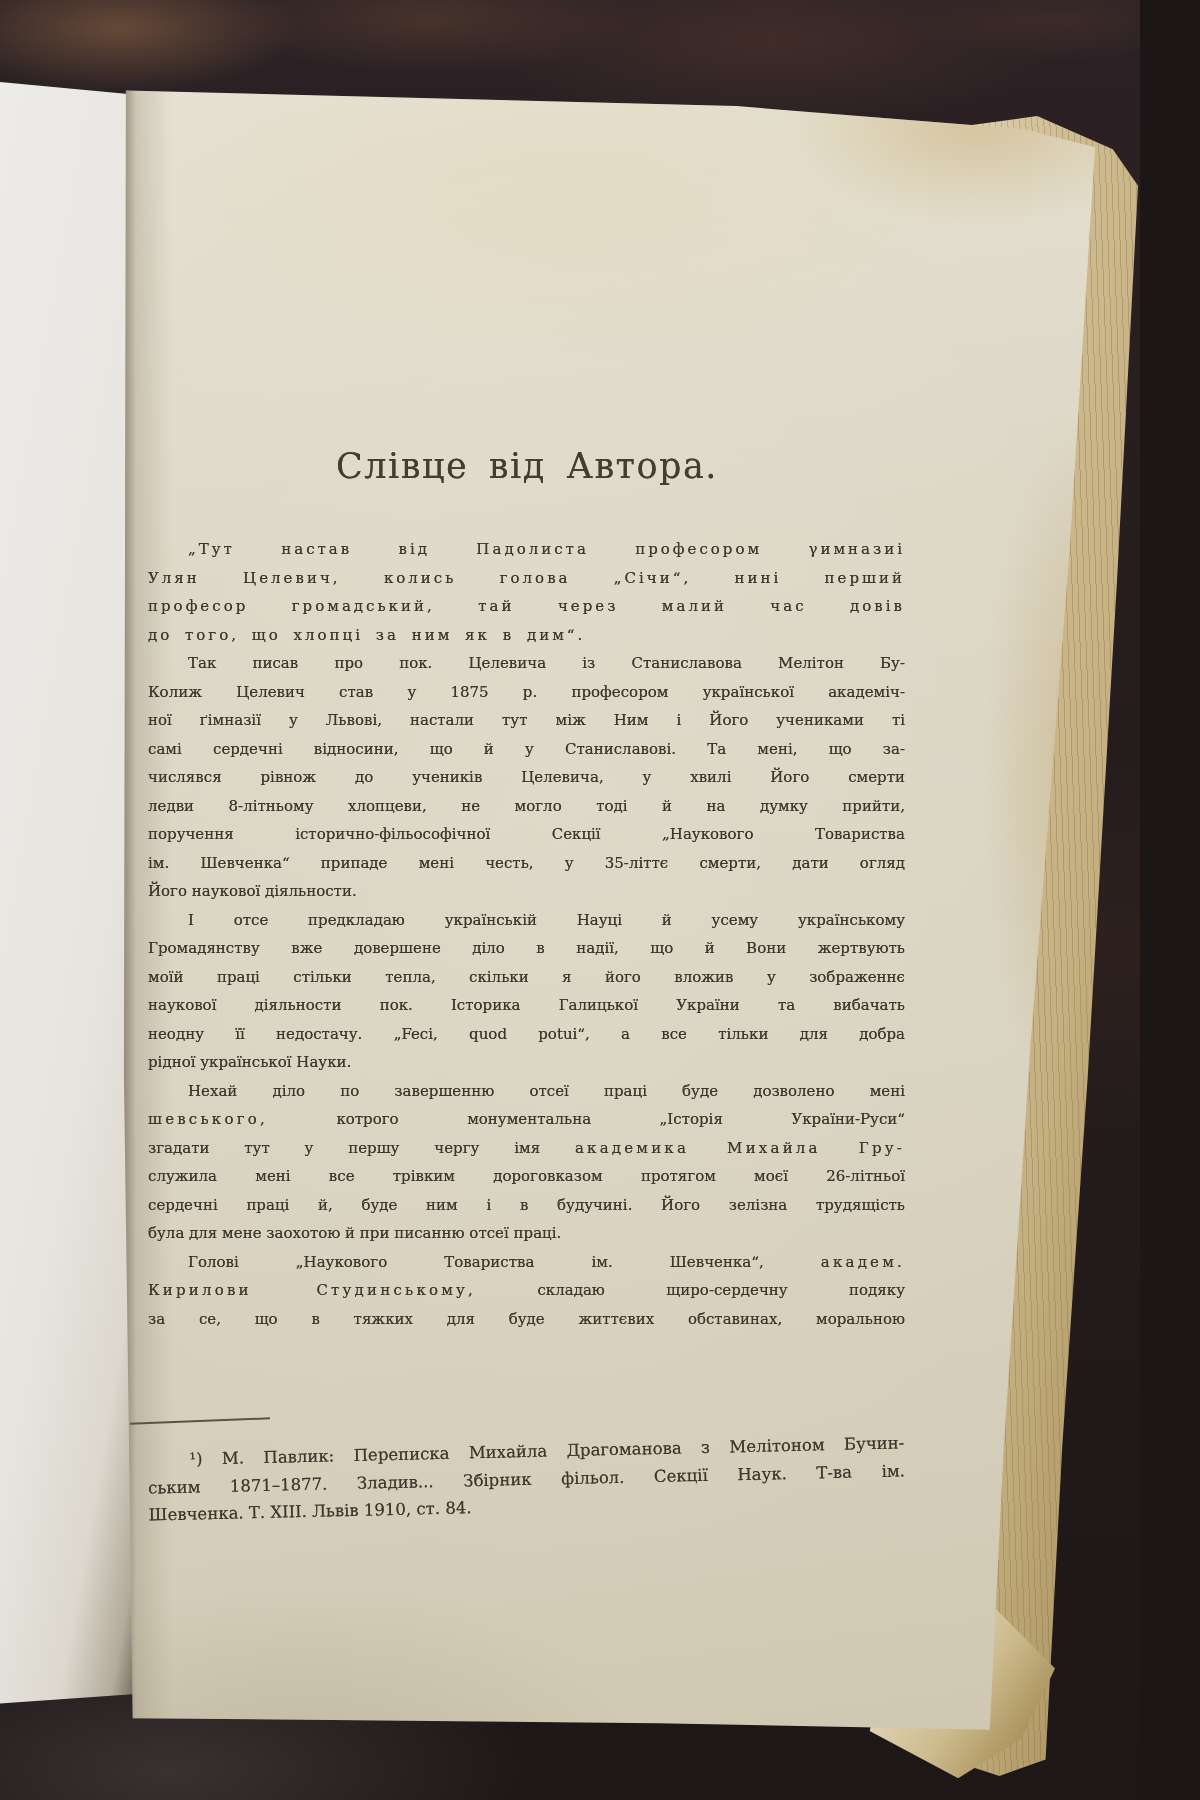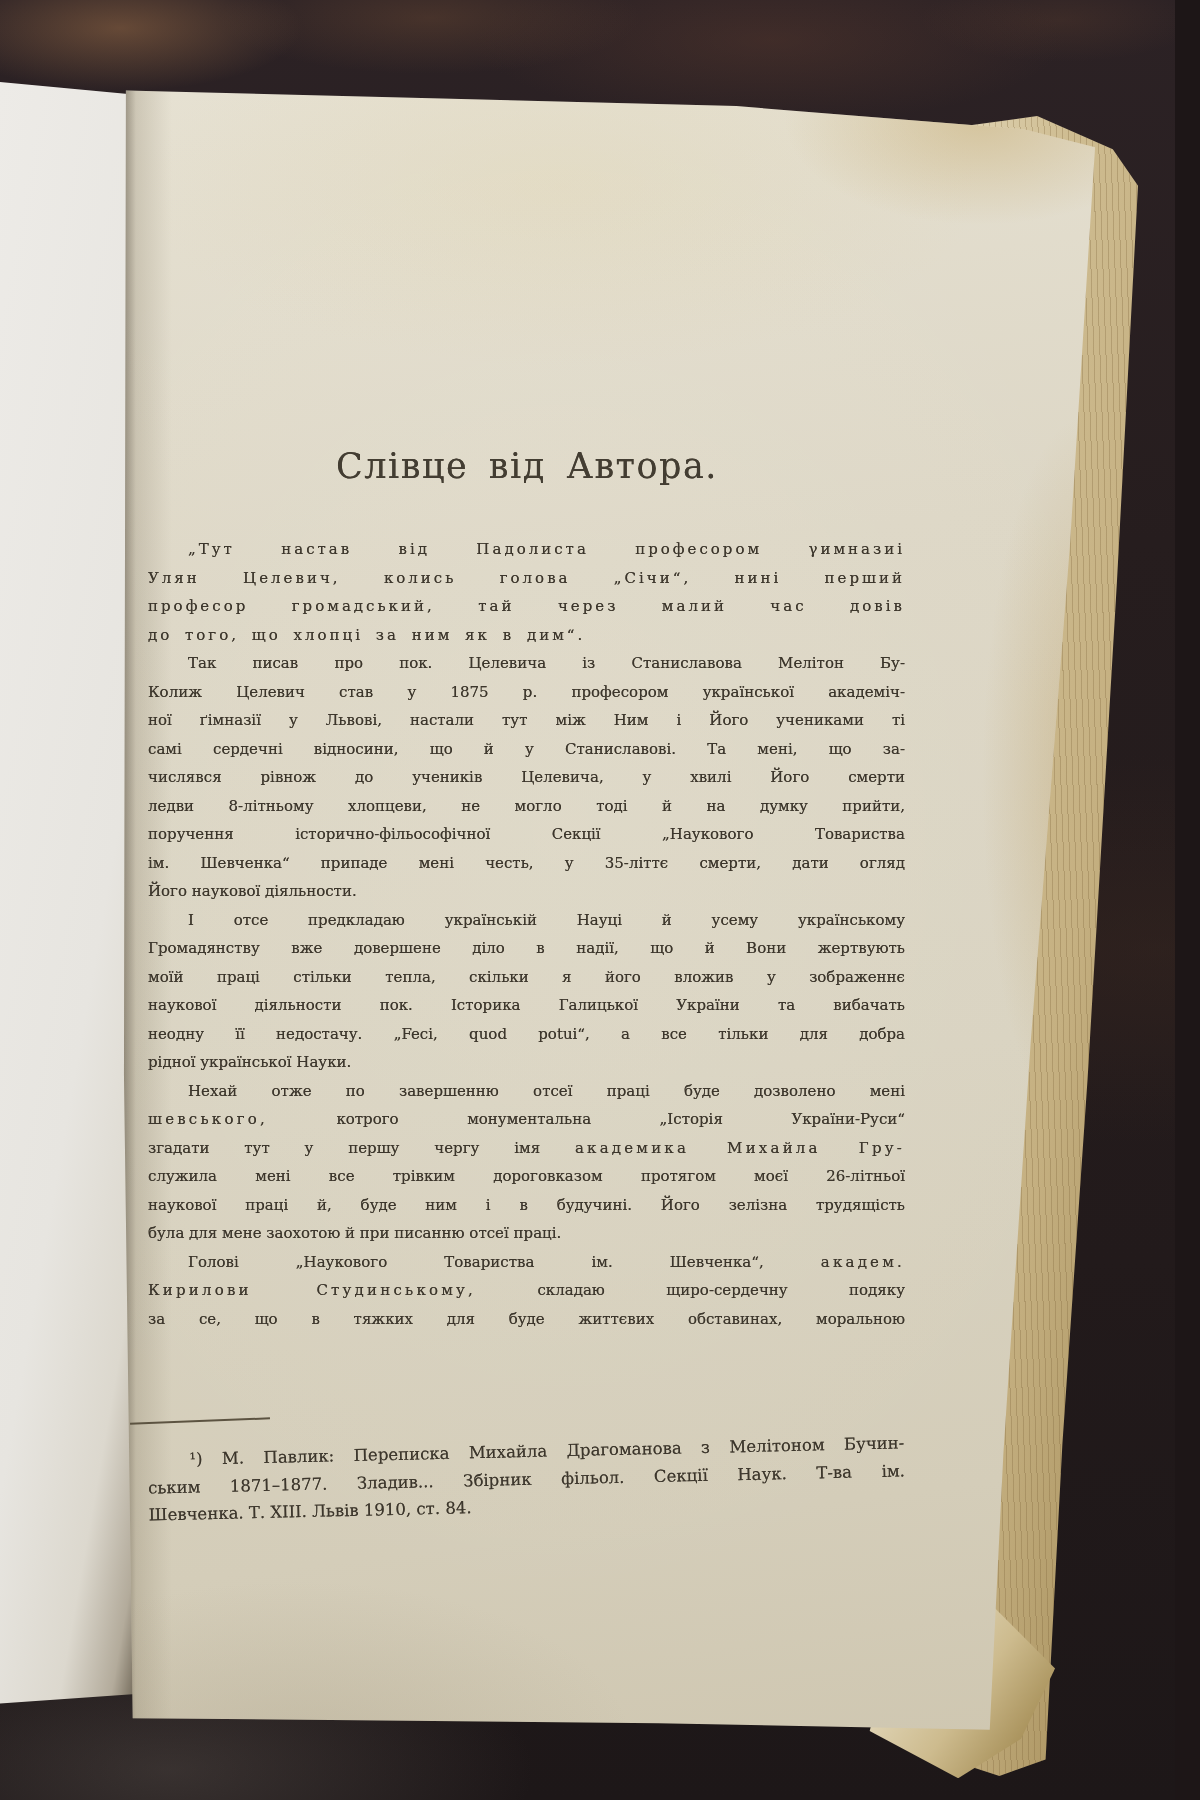--- a/index.html
+++ b/index.html
@@ -5,21 +5,21 @@
   html,body{margin:0;padding:0;background:#1d1617;}
   .scene{position:relative;width:1140px;height:1800px;overflow:hidden;
     background:
       radial-gradient(ellipse 260px 90px at 120px 28px, rgba(150,106,70,.55), transparent 70%),
       radial-gradient(ellipse 300px 80px at 430px 18px, rgba(112,76,52,.40), transparent 70%),
       radial-gradient(ellipse 420px 120px at 770px 40px, rgba(98,62,48,.38), transparent 70%),
       radial-gradient(ellipse 200px 60px at 1060px 20px, rgba(90,60,45,.35), transparent 70%),
       radial-gradient(ellipse 520px 210px at 170px 1770px, rgba(128,118,110,.28), transparent 70%),
       radial-gradient(ellipse 650px 260px at 1160px 950px, rgba(58,40,32,.45), transparent 75%),
       linear-gradient(180deg,#2c2225 0%,#261d1e 30%,#221a1b 70%,#1d1718 100%);
-    font-family:"DejaVu Serif", serif;padding-left:35px;}
+    font-family:"DejaVu Serif", serif;}
   .left-page{position:absolute;left:0;top:82px;width:143px;height:1628px;
     background:linear-gradient(100deg,#edebe7 0%,#e7e5e0 58%,#dcd8ce 80%,#b3ab9b 92%,#6e6555 98%,#413a2d 100%);
     clip-path:polygon(0 0,97% .8%,100% 1.6%,97.5% 99%,0 99.6%);}
   .stack{position:absolute;left:928px;top:116px;width:210px;height:1660px;
     background:
       repeating-linear-gradient(88deg, rgba(0,0,0,0) 0 5px, rgba(118,92,50,.28) 5px 6px),
       linear-gradient(100deg,#e4dabd 0%,#cfbd92 28%,#c5b081 58%,#ab9461 88%,#8f7747 100%);
     clip-path:polygon(0 .9%,52% 0,88% 2%,100% 4.2%,90% 28%,76% 58%,64% 80%,56% 99%,34% 100%,0 98.6%);
     box-shadow:12px 18px 40px rgba(0,0,0,.45);}
   .curl{position:absolute;left:872px;top:1598px;width:180px;height:180px;
@@ -77,25 +77,25 @@
         <div class="line">ледви 8-літньому хлопцеви, не могло тоді й на думку прийти,</div>
         <div class="line">поручення історично-фільософічної Секції „Наукового Товариства</div>
         <div class="line">ім. Шевченка“ припаде мені честь, у 35-літтє смерти, дати огляд</div>
         <div class="line last">Його наукової діяльности.</div>
         <div class="line indent">І отсе предкладаю українській Науці й усему українському</div>
         <div class="line">Громадянству вже довершене діло в надії, що й Вони жертвують</div>
         <div class="line">моїй праці стільки тепла, скільки я його вложив у зображеннє</div>
         <div class="line">наукової діяльности пок. Історика Галицької України та вибачать</div>
         <div class="line">неодну її недостачу. „Feci, quod potui“, а все тільки для добра</div>
         <div class="line last">рідної української Науки.</div>
-        <div class="line indent">Нехай отже по завершенню отсеї праці буде дозволено мені</div>
+        <div class="line indent">Нехай діло по завершенню отсеї праці буде дозволено мені</div>
         <div class="line"><span class="gesperrt">шевського,</span><span> котрого монументальна „Історія України-Руси“</span></div>
         <div class="line"><span>згадати тут у першу чергу імя </span><span class="gesperrt">академика Михайла Гру-</span></div>
         <div class="line">служила мені все трівким дороговказом протягом моєї 26-літньої</div>
-        <div class="line">наукової праці й, буде ним і в будучині. Його зелізна трудящість</div>
+        <div class="line">сердечні праці й, буде ним і в будучині. Його зелізна трудящість</div>
         <div class="line last">була для мене заохотою й при писанню отсеї праці.</div>
         <div class="line indent"><span>Голові „Наукового Товариства ім. Шевченка“, </span><span class="gesperrt">академ.</span></div>
         <div class="line"><span class="gesperrt">Кирилови Студинському,</span><span> складаю щиро-сердечну подяку</span></div>
         <div class="line">за се, що в тяжких для буде життєвих обставинах, моральною</div>
       </div>
     <div class="fn-rule"></div>
     <div class="footnote">
         <div class="line indent">¹) М. Павлик: Переписка Михайла Драгоманова з Мелітоном Бучин-</div>
         <div class="line">ським 1871–1877. Зладив... Збірник фільол. Секції Наук. Т-ва ім.</div>
         <div class="line last">Шевченка. Т. XIII. Львів 1910, ст. 84.</div>

